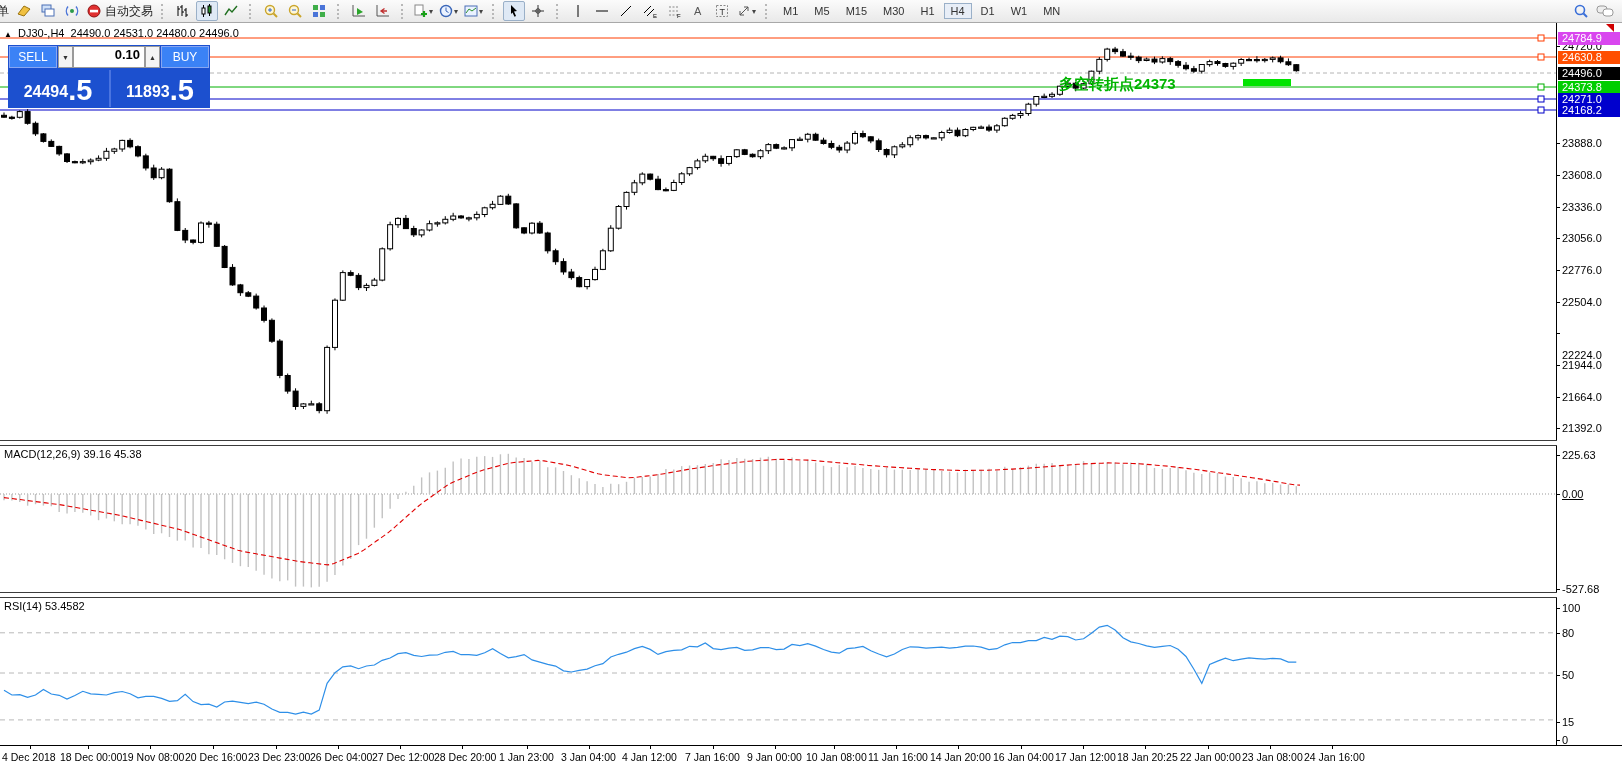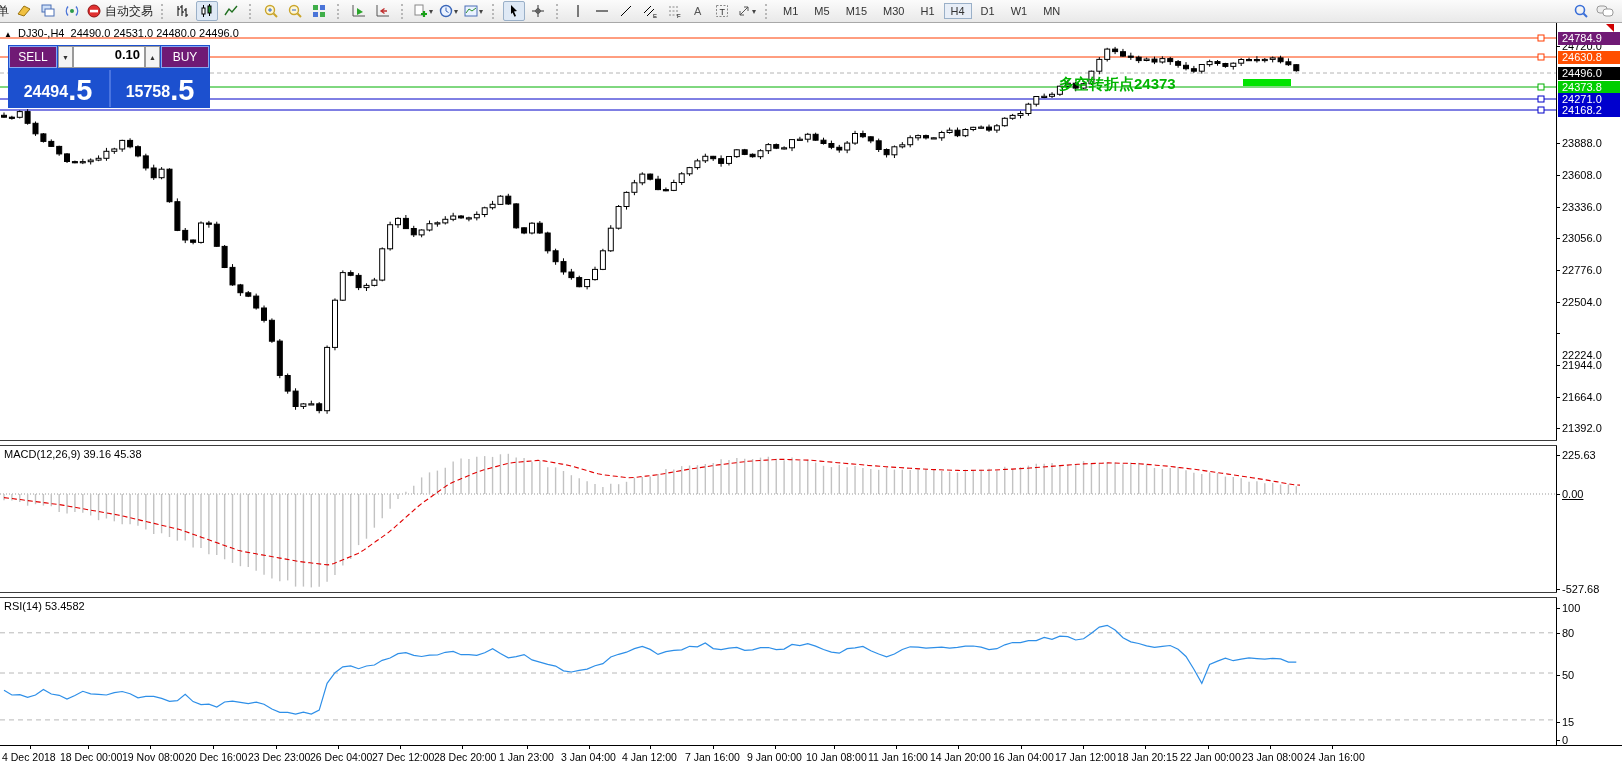--- a/index.html
+++ b/index.html
@@ -30,21 +30,21 @@
   .ind-label{position:absolute;left:4px;font-size:11px;color:#000;z-index:5;}
   .time-label{position:absolute;top:751px;font-size:10.5px;color:#000;white-space:nowrap;}
   .timetick{position:absolute;top:745px;width:1px;height:4px;background:#000;}
   .symbolline{position:absolute;left:4px;top:27px;font-size:11px;color:#000;z-index:4;white-space:nowrap;}
   .symbolline .tri{font-size:8px;margin-right:3px;}
   
   .trade{position:absolute;left:8px;top:45px;width:202px;height:63px;background:#1c50cf;z-index:10;
          display:flex;flex-direction:column;}
   .trow1{display:flex;height:24px;align-items:stretch;}
   .sellbtn,.buybtn{width:46px;display:flex;align-items:center;justify-content:center;color:#fff;
-         font-size:12px;background:#701a75;border:1px solid #87a6f2;margin:1px;}
+         font-size:12px;background:#3b82f6;border:1px solid #87a6f2;margin:1px;}
   .stepbtn{width:13px;background:#f4f4f4;border:1px solid #9a9a9a;color:#333;font-size:7px;
          display:flex;align-items:center;justify-content:center;margin:1px 0;}
   .volinput{flex:1;background:#fff;border:1px solid #9a9a9a;font-size:13px;font-weight:bold;
          text-align:right;padding:0 4px;margin:1px 0;font-family:"Liberation Sans",sans-serif;}
   .trow2{flex:1;display:flex;}
   .pricebox{flex:1;display:flex;align-items:flex-end;justify-content:center;color:#fff;margin:1px;
          background:#1c50cf;padding-bottom:2px;}
   .pricebox .main{font-size:16px;font-weight:bold;line-height:26px;}
   .pricebox .frac{font-size:29px;font-weight:bold;line-height:29px;}
   .pricebox.buy{border-left:2px solid #4a74e0;}
@@ -602,21 +602,21 @@
       <div class="volinput">0.10</div>
       <div class="stepbtn">▲</div>
       <div class="buybtn">BUY</div>
     </div>
     <div class="trow2">
       <div class="pricebox">
         <span class="main">24494</span>
         <span class="frac">.5</span>
       </div>
       <div class="pricebox buy">
-        <span class="main">15758</span>
+        <span class="main">11893</span>
         <span class="frac">.5</span>
       </div>
     </div>
   </div>
 
   <div class="annot" id="annot" style="left: 1035px; top: 75px; color: rgb(0, 180, 0); margin-left: 24px;">多空转折点24373</div>
   <div class="greenbar" id="green-bar" style="left: 1243px; top: 79px; width: 48px; height: 7px; background: rgb(0, 228, 0);"></div>
   <div class="corner-tri"></div>
 
   <div class="sep" style="top:440px;"></div>
@@ -870,27 +870,27 @@
     <div class="time-label" style="left: 806px;">10 Jan 08:00</div>
     <div class="timetick" style="left: 834px;"></div>
     <div class="time-label" style="left: 868px;">11 Jan 16:00</div>
     <div class="timetick" style="left: 896px;"></div>
     <div class="time-label" style="left: 930px;">14 Jan 20:00</div>
     <div class="timetick" style="left: 958px;"></div>
     <div class="time-label" style="left: 993px;">16 Jan 04:00</div>
     <div class="timetick" style="left: 1021px;"></div>
     <div class="time-label" style="left: 1055px;">17 Jan 12:00</div>
     <div class="timetick" style="left: 1083px;"></div>
-    <div class="time-label" style="left: 1117px;">18 Jan 20:15</div>
+    <div class="time-label" style="left: 1117px;">18 Jan 20:25</div>
     <div class="timetick" style="left: 1145px;"></div>
     <div class="time-label" style="left: 1180px;">22 Jan 00:00</div>
     <div class="timetick" style="left: 1208px;"></div>
     <div class="time-label" style="left: 1242px;">23 Jan 08:00</div>
     <div class="timetick" style="left: 1270px;"></div>
     <div class="time-label" style="left: 1304px;">24 Jan 16:00</div>
     <div class="timetick" style="left: 1332px;"></div>
-    <div class="badge" style="top: 32px; background: #701a75; color: rgb(255, 255, 255);">24784.9</div>
+    <div class="badge" style="top: 32px; background: #d946ef; color: rgb(255, 255, 255);">24784.9</div>
     <div class="badge" style="top: 51px; background: rgb(255, 78, 0); color: rgb(255, 255, 255);">24630.8</div>
     <div class="badge" style="top: 67px; background: rgb(0, 0, 0); color: rgb(255, 255, 255);">24496.0</div>
     <div class="badge" style="top: 81px; background: rgb(0, 206, 0); color: rgb(255, 255, 255);">24373.8</div>
     <div class="badge" style="top: 93px; background: rgb(0, 0, 205); color: rgb(255, 255, 255);">24271.0</div>
     <div class="badge" style="top: 104px; background: rgb(0, 0, 205); color: rgb(255, 255, 255);">24168.2</div>
   </div>
 
 </body></html>

